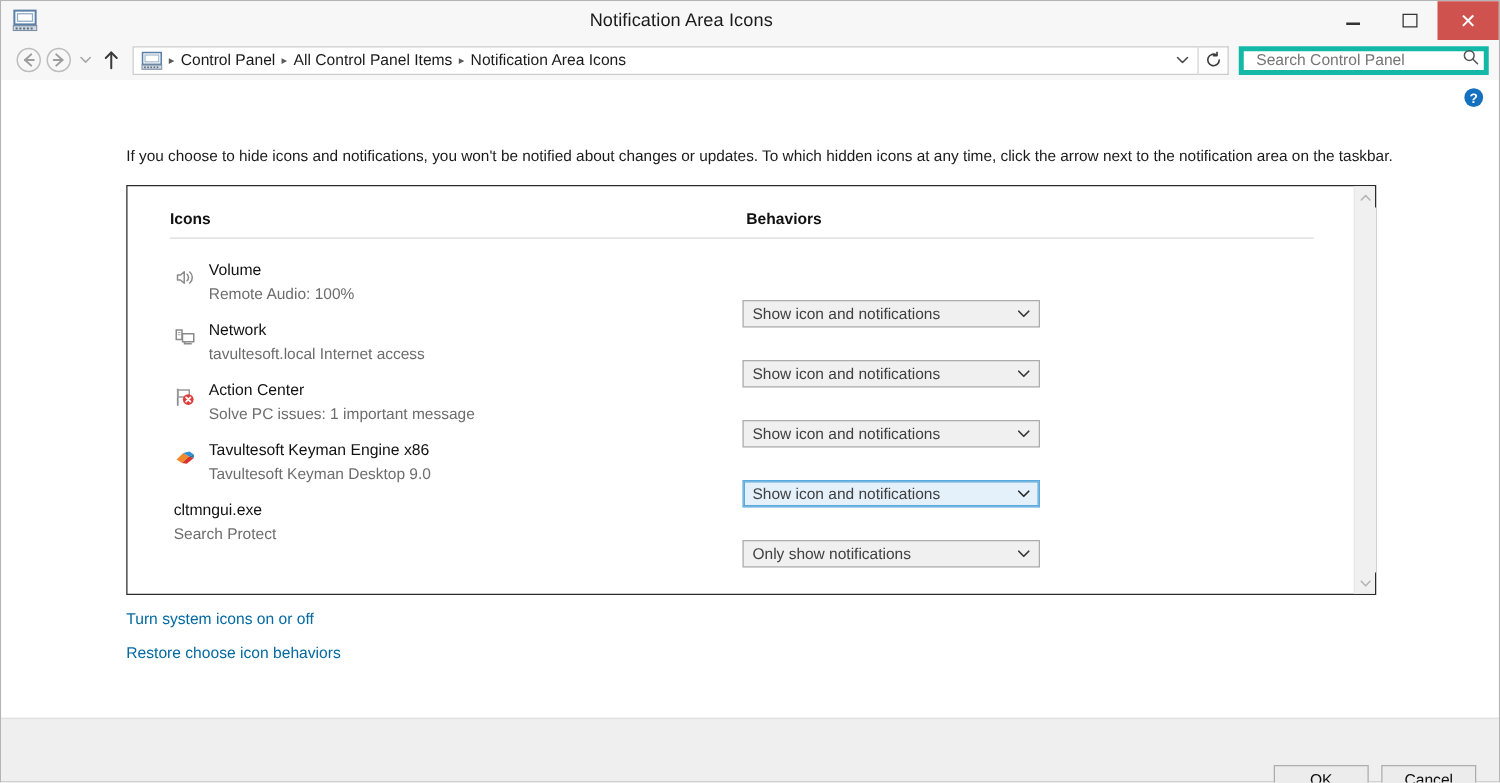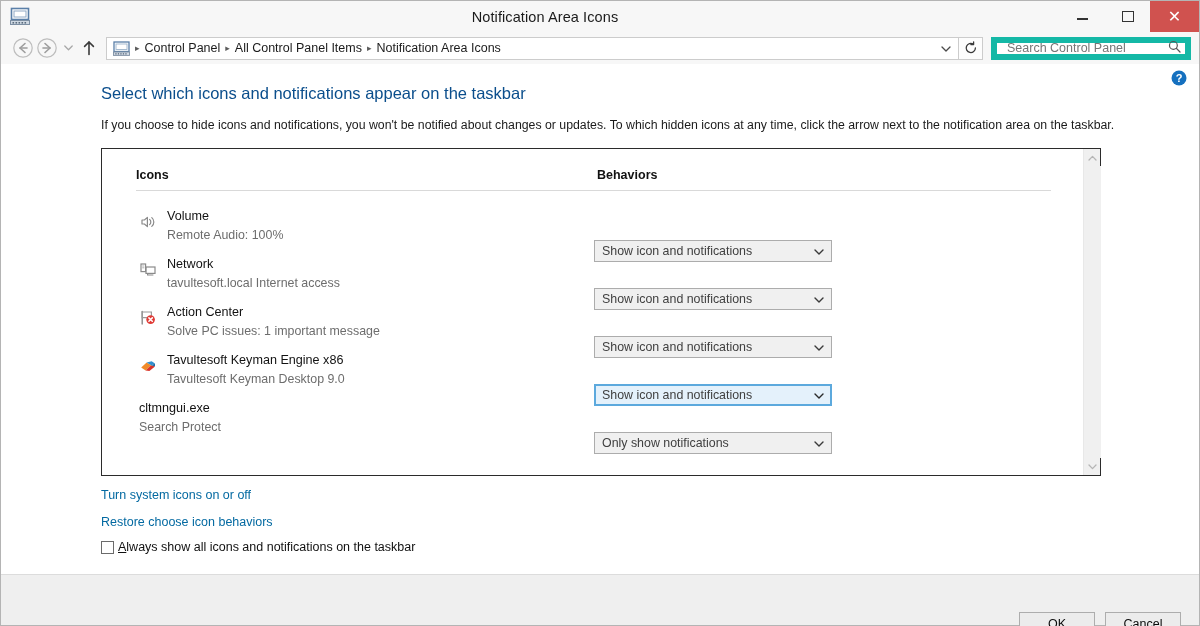--- a/index.html
+++ b/index.html
@@ -126,21 +126,21 @@
     width: 24px; height: 23px;
     border: 1px solid #cccccc;
     border-left: none;
     background: #fdfdfd;
     display: flex; align-items: center; justify-content: center;
     flex: 0 0 auto;
   }
   .searchbox {
     width: 200px; height: 23px;
     margin-left: 8px;
-    border: 6px solid #14b8a6;
+    border: 4px solid #14b8a6;
     background: #ffffff;
     display: flex; align-items: center;
     padding: 0 4px 0 8px;
     flex: 0 0 auto;
   }
   .searchbox input {
     flex: 1 1 auto;
     border: none; outline: none;
     font-family: "Liberation Sans", sans-serif;
     font-size: 12.5px;
@@ -437,21 +437,20 @@
 
   <div class="content">
 
     <span class="help-icon">
       <svg width="16" height="16" viewBox="0 0 16 16">
         <circle cx="8" cy="8" r="7.5" fill="#1570bf"></circle>
         <text x="8" y="12" text-anchor="middle" font-family="Liberation Sans, sans-serif" font-size="11" font-weight="bold" fill="#ffffff">?</text>
       </svg>
     </span>
 
-    <div class="page-title">Select which icons and notifications appear on the taskbar</div>
     <div class="page-desc">If you choose to hide icons and notifications, you won't be notified about changes or updates. To which hidden icons at any time, click the arrow next to the notification area on the taskbar.</div>
 
     <div class="listpanel">
       <div class="listinner">
 
         <div class="col-head icons">Icons</div>
         <div class="col-head behaviors">Behaviors</div>
         <div class="head-rule"></div>
 
         <div class="row" style="top:58px;">
@@ -563,24 +562,20 @@
           <svg width="9" height="6" viewBox="0 0 9 6">
             <path d="M1 1 L4.5 4.6 L8 1" fill="none" stroke="#b5b5b5" stroke-width="1.3" stroke-linecap="round" stroke-linejoin="round"></path>
           </svg>
         </div>
       </div>
     </div>
 
     <a class="link link1">Turn system icons on or off</a>
     <a class="link link2">Restore choose icon behaviors</a>
 
-    <div class="checkrow">
-      <span class="cbox"></span>
-      <span class="cbox-label"><u>A</u><span>lways show all icons and notifications on the taskbar</span></span>
-    </div>
 
   </div>
 
   <div class="footer">
     <button class="btn">OK</button>
     <button class="btn">Cancel</button>
   </div>
 
 </div>
 

